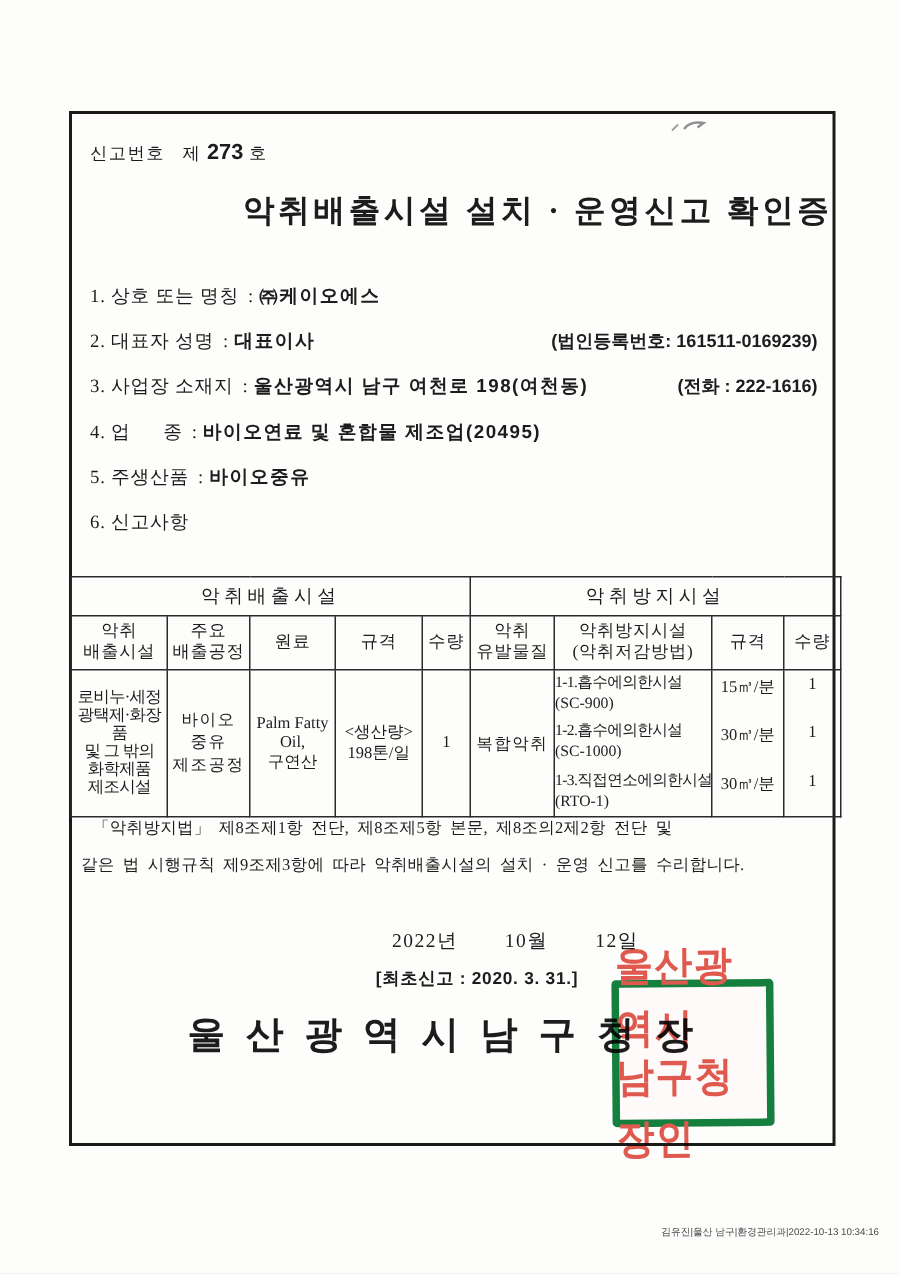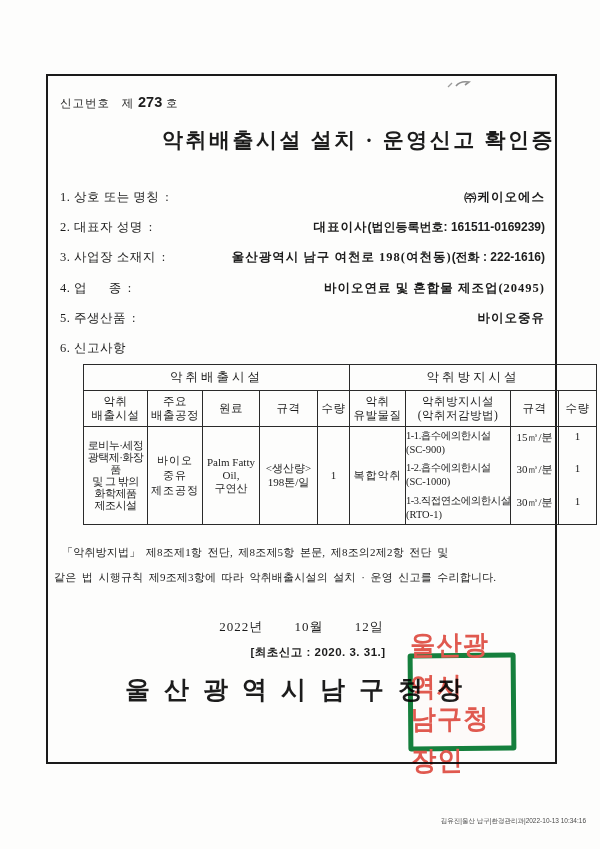--- a/index.html
+++ b/index.html
@@ -22,24 +22,24 @@
   
   .doc-title {
     position:absolute; top:50px; left:0; width:100%; text-align:right;
     font-size:21px; font-weight:bold; letter-spacing:2.5px;
   }
   
   .items { position:absolute; top:113px; left:12px; right:10px; }
   .item-row { display:flex; justify-content:space-between; align-items:baseline; height:30.2px; font-size:12.5px; }
   .item-label { white-space:pre; letter-spacing:.5px; }
   .item-colon { padding:0 4px 0 6px; }
-  .item-value { font-family:Liberation Serif, serif; font-weight:bold; letter-spacing:1px; flex:1;text-align:right; }
+  .item-value { font-family:Liberation Sans, sans-serif; font-weight:bold; letter-spacing:1px; flex:1; }
   .item-extra { font-family:"Liberation Sans",sans-serif; font-weight:bold; font-size:12px; white-space:nowrap; }
   
-  .tbl-wrap { position:absolute; top:288px; left:-1px; right:-1px;padding-left:36px; }
+  .tbl-wrap { position:absolute; top:308px; left:-1px; right:-1px; }
   table.tbl { width:100%; border-collapse:collapse; table-layout:fixed; }
   .tbl th, .tbl td { border:1px solid #2a2a2a; text-align:center; vertical-align:middle; font-weight:normal; }
   .tbl .grp { height:26px; font-size:12.5px; letter-spacing:3px; }
   .tbl .hdr { height:36px; font-size:11.5px; line-height:13.5px; white-space:pre-line; letter-spacing:.5px; }
   .tbl td { height:97px; font-size:11px; }
   .ml { white-space:pre-line; }
   .cell-emission { font-size:9.5px; line-height:12px; letter-spacing:-.5px; }
   .cell-process { font-size:11.5px; line-height:15px; letter-spacing:1px; }
   .cell-raw { font-size:10.5px; line-height:13px; }
   .cell-spec1 { font-size:11px; line-height:14px; }
@@ -49,21 +49,21 @@
   .sub-name { font-size:10.4px; letter-spacing:-.4px; white-space:nowrap; line-height:14px; }
   .sub-code { font-size:10.5px; line-height:14px; }
   .sub-val { height:32.3px; display:flex; justify-content:center; padding-top:3px; font-size:11px; }
   
   .body-text {
     position:absolute; top:464px; left:6px; right:6px;
     font-size:11px; line-height:25px; white-space:pre-line;
     text-indent:8px; word-spacing:2.5px; letter-spacing:.2px;
   }
   
-  .issue-date { position:absolute; top:542px; width:100%; text-align:center; font-size:13px; }
+  .issue-date { position:absolute; top:542px; width:100%; text-align:center; font-size:13px;margin-left:42px; }
   .issue-date span { margin:0 14px; letter-spacing:1px; }
   .initial-report { position:absolute; top:569px; width:100%; text-align:center;
     font-size:11.5px; font-weight:bold; font-family:"Liberation Sans",sans-serif; letter-spacing:.5px;padding-left:33px; }
   
   .issuer { position:absolute; top:597px; left:77px; font-size:25px; font-weight:600; letter-spacing:14px; white-space:nowrap; }
   .stamp {
     position:absolute; top:577px; left:360px; width:108px; height:98px;
     border:5px solid #15803d; border-radius:3px; mix-blend-mode:multiply;
     display:flex; flex-direction:column; align-items:center; justify-content:center;
     color:#e25a50; font-family:"Liberation Sans",sans-serif; font-weight:bold;

